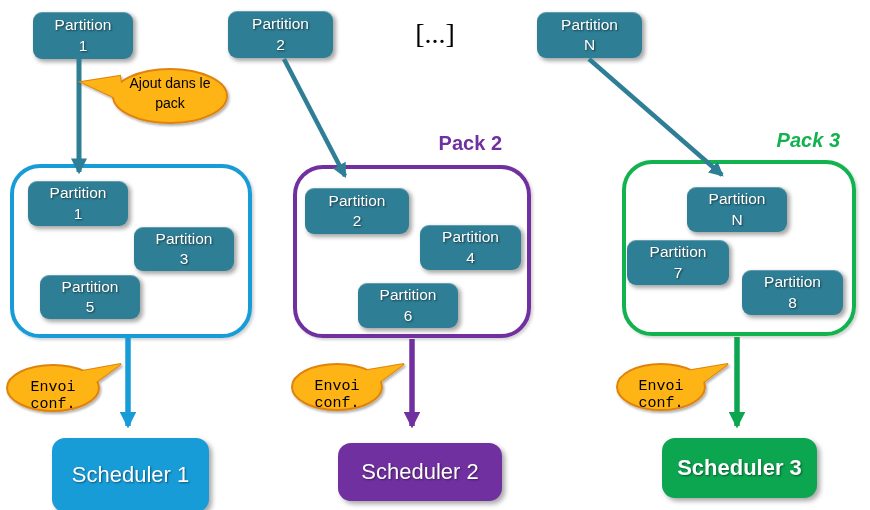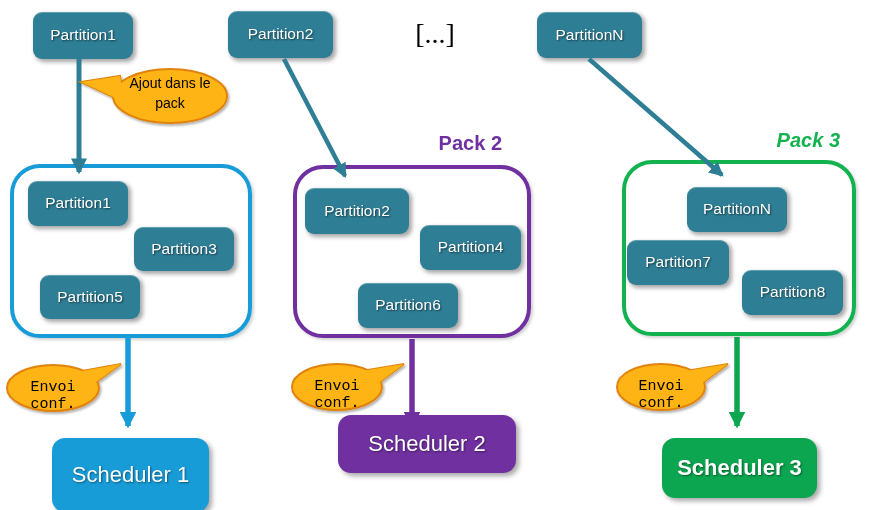--- a/index.html
+++ b/index.html
@@ -9,21 +9,21 @@
     background:#ffffff;
     font-family:"Liberation Sans",sans-serif;
     overflow:hidden;
   }
   
   .pbox{
     position:absolute;
     background:var(--teal);
     border-radius:9px;
     color:#fff;
-    display:flex;
+    display:flex;flex-direction:column;
     align-items:center;justify-content:center;
     font-size:15.5px;line-height:1.3;
     text-shadow:1px 1px 2px rgba(0,0,0,.55);
     box-shadow:2.5px 2.5px 4px rgba(0,0,0,.35), inset 0 1px 0 rgba(255,255,255,.25);
     z-index:2;
   }
   
   .pack{
     position:absolute;
     border:4px solid;
@@ -140,21 +140,21 @@
   <div class="pbox" style="left:627px;top:240px;width:102px;height:45px">
     <div>Partition</div>
     <div>7</div>
   </div>
   <div class="pbox" style="left:742px;top:270px;width:101px;height:45px">
     <div>Partition</div>
     <div>8</div>
   </div>
 
   <div class="sched s1" style="left:52px;top:438px;width:157px;height:74px">Scheduler 1</div>
-  <div class="sched s2" style="left:338px;top:415px;width:178px;height:58px">Scheduler 2</div>
+  <div class="sched s2" style="left:338px;top:443px;width:164px;height:58px">Scheduler 2</div>
   <div class="sched s3" style="left:662px;top:438px;width:155px;height:60px">Scheduler 3</div>
 
   <svg id="arrows" width="870" height="510" viewBox="0 0 870 510">
     <defs>
       <marker id="mh-teal" viewBox="0 0 10 10" refX="8.5" refY="5" markerWidth="3.2" markerHeight="3.2" orient="auto">
         <path d="M0,0 L10,5 L0,10 z" style="fill:var(--teal)"></path>
       </marker>
       <marker id="mh-blue" viewBox="0 0 10 10" refX="8.5" refY="5" markerWidth="3" markerHeight="3" orient="auto">
         <path d="M0,0 L10,5 L0,10 z" style="fill:var(--blue)"></path>
       </marker>

